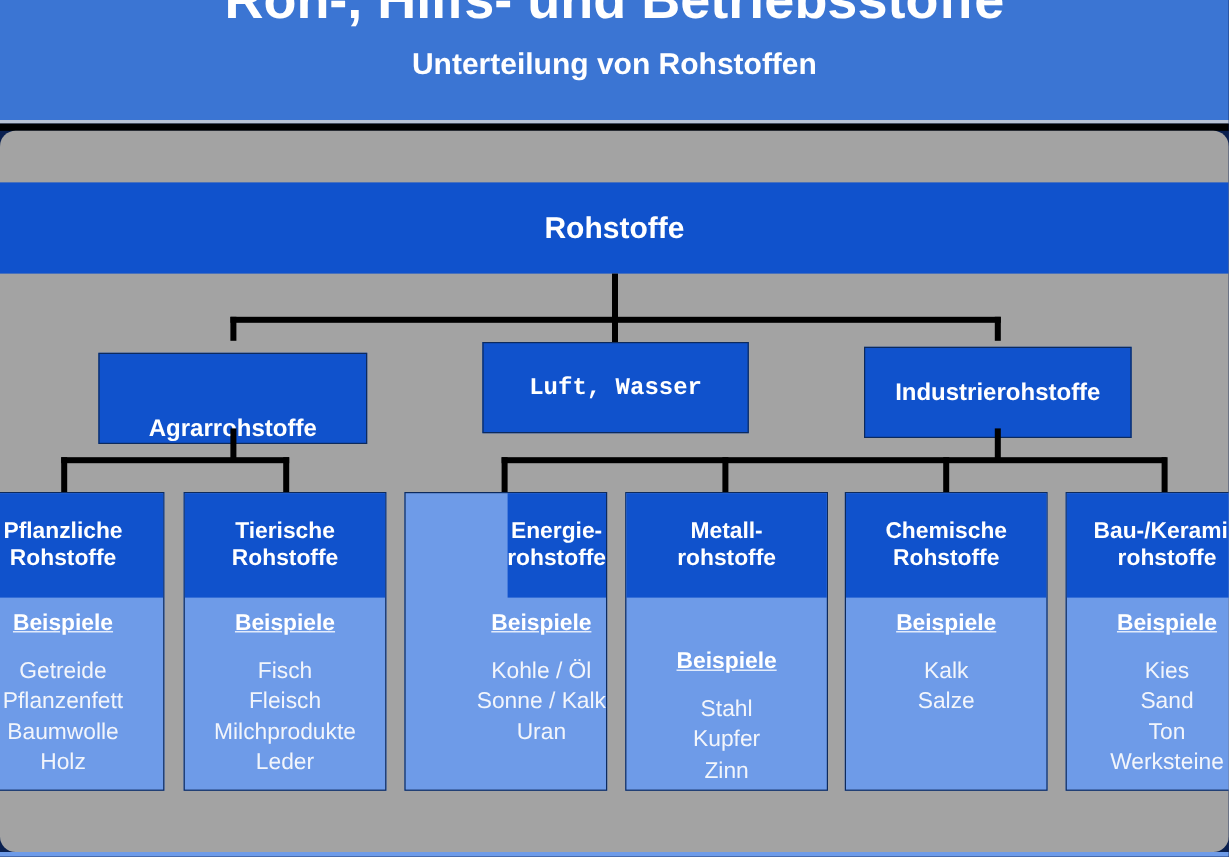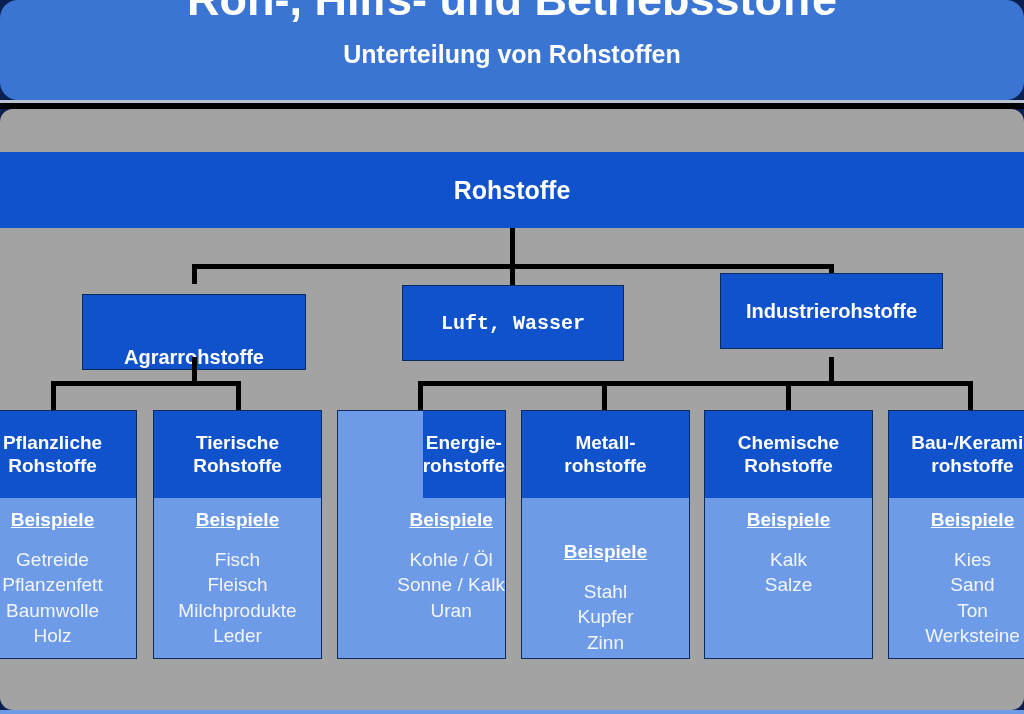--- a/index.html
+++ b/index.html
@@ -16,21 +16,20 @@
   }
 
   
   .header {
     position: absolute;
     left: 0; top: 0;
     width: 1024px;
     height: 100px;
     background: #3b75d3;
     overflow: hidden;
-    border-radius: 18px;
   }
   .header-title {
     position: absolute;
     left: 0; top: -26px;
     width: 1024px;
     text-align: center;
     color: #ffffff;
     font-size: 45px;
     font-weight: bold;
     letter-spacing: 0px;
@@ -105,21 +104,21 @@
   }
   .t2-label {
     color: #ffffff;
     font-size: 20px;
     font-weight: bold;
     text-align: center;
     line-height: 1.15;
   }
   .t2-a { left: 82px;  top: 185px; width: 224px; height: 76px; align-items: flex-end; }
   .t2-b { left: 402px; top: 176px; width: 222px; height: 76px; font-family: Liberation Mono, monospace; }
-  .t2-c { left: 720px; top: 164px; width: 223px; height: 76px; }
+  .t2-c { left: 720px; top: 180px; width: 223px; height: 76px; }
 
   
   .t3 {
     position: absolute;
     top: 301px;
     width: 169px;
     height: 249px;
     border: 1px solid #0d2a5c;
     box-sizing: border-box;
     display: flex;

